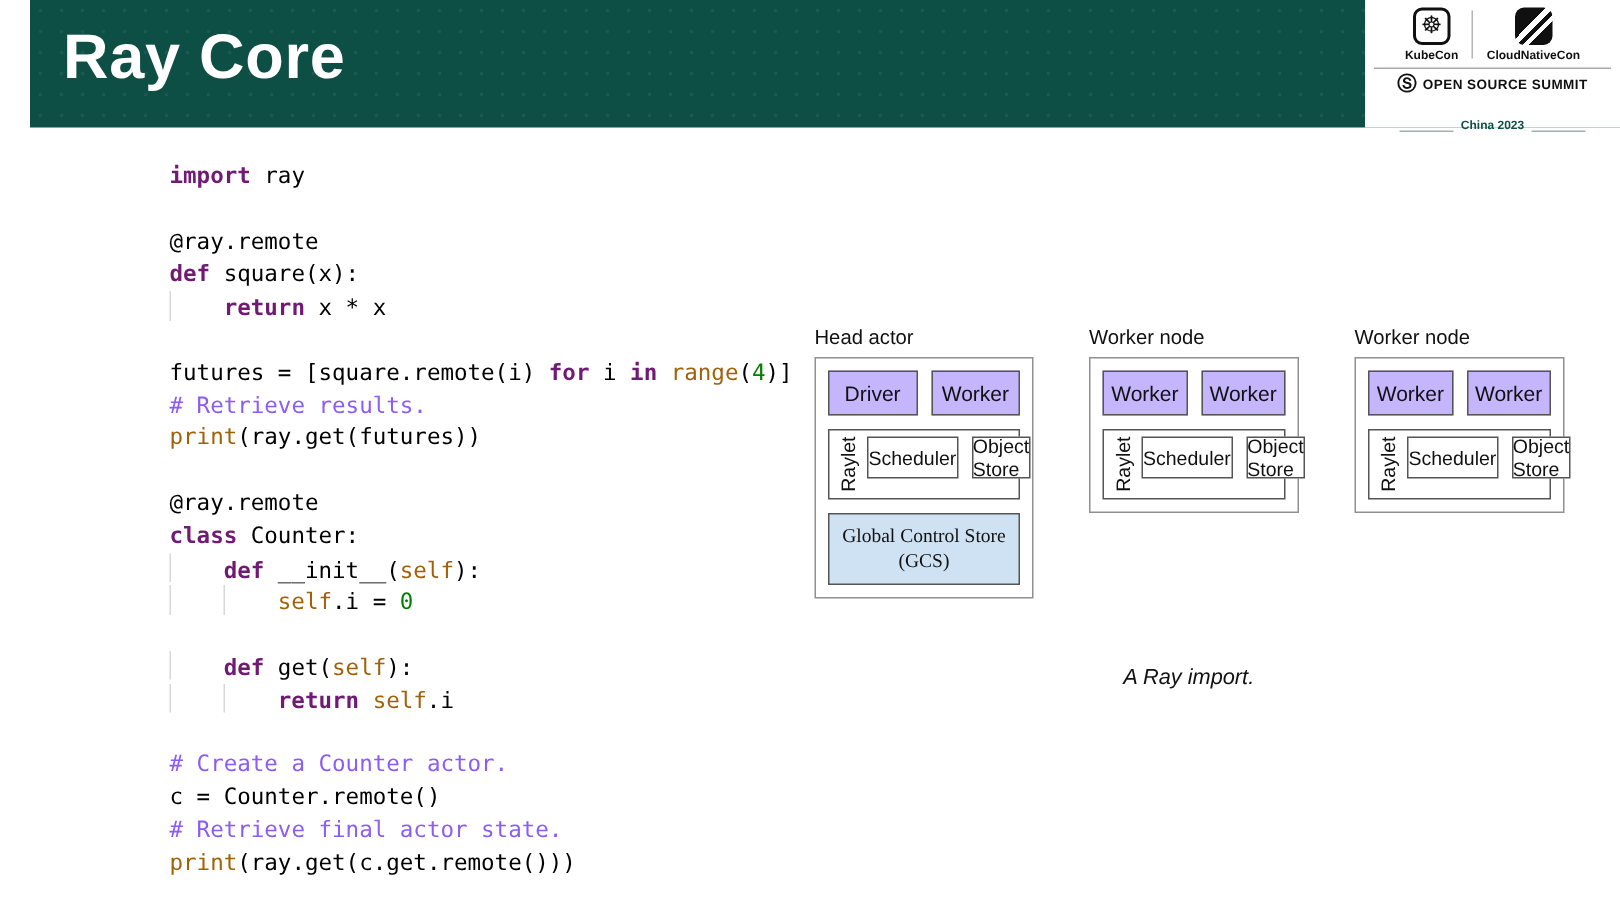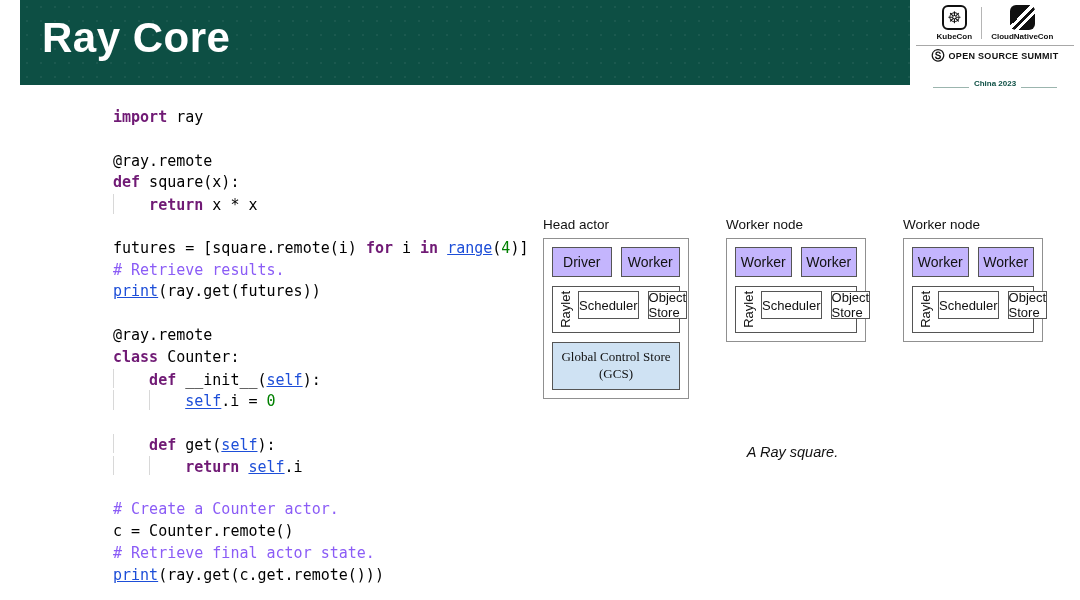--- a/index.html
+++ b/index.html
@@ -43,21 +43,21 @@
   .edition-label { font-size:8px; font-weight:bold; color:#0d4f44; }
 
   
   .code-block {
     position:absolute; left:113px; top:107px;
     font-family:"DejaVu Sans Mono","Liberation Mono",monospace;
     font-size:15px; line-height:21.8px; color:#000; white-space:pre;
   }
   .code-line { height:21.8px; }
   .tok-kw  { color:#701a75; font-weight:bold; }
-  .tok-bi  { color:#1d4ed8;text-decoration:underline; }
+  .tok-bi  { color:#a16207; }
   .tok-num { color:#008000; }
   .tok-com { color:#8b5cf6; }
   .tok-pl  { color:#000;text-align:right; }
   .tok-g   { display:inline-block; width:4ch; height:1.3em; vertical-align:-0.22em; border-left:1px solid #d8d8d8; }
 
   
   .diagram { position:absolute; left:543px; top:217px; display:flex; gap:37px; align-items:flex-start; color:#111; }
   .node-label { font-size:13.5px; margin-bottom:6px; }
   .node-box { border:1px solid #909090; background:#fff; padding:8px; display:flex; flex-direction:column; gap:9px; }
   .node-head .node-box { width:146px; }
@@ -170,15 +170,15 @@
           <div class="raylet-boxes">
             <div class="rbox">Scheduler</div>
             <div class="rbox">Object Store</div>
           </div>
         </div>
       </div>
     </div>
 
   </div>
 
-  <div class="cluster-caption">A Ray square.</div>
+  <div class="cluster-caption">A Ray import.</div>
 
 </div>
 
 </body></html>

